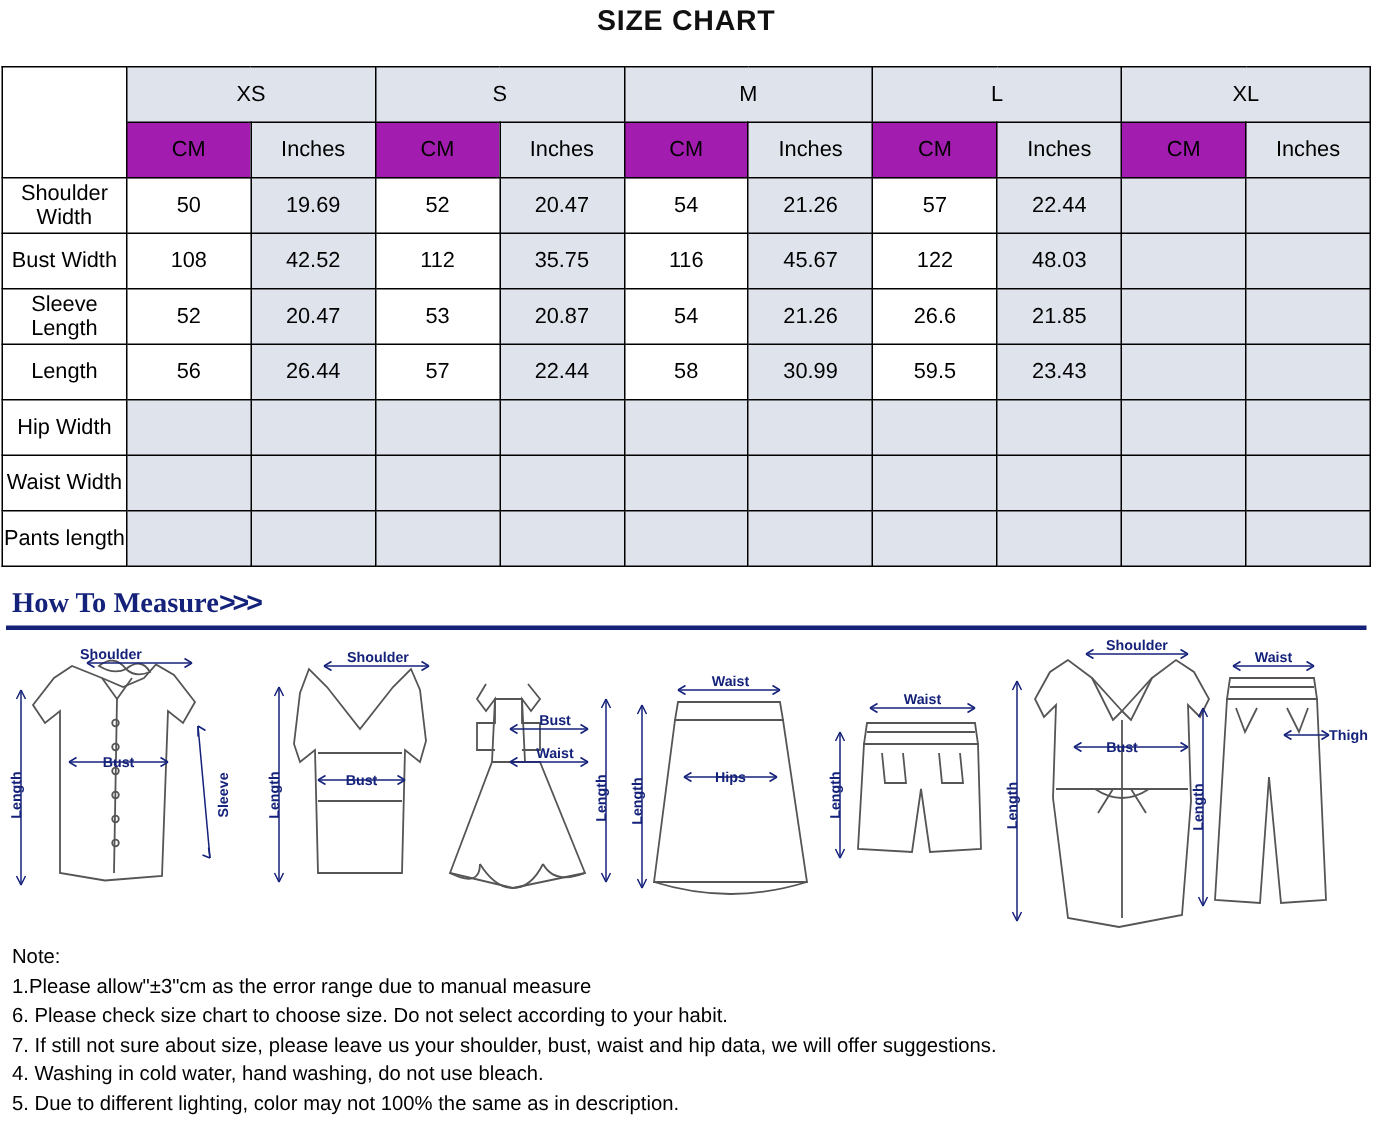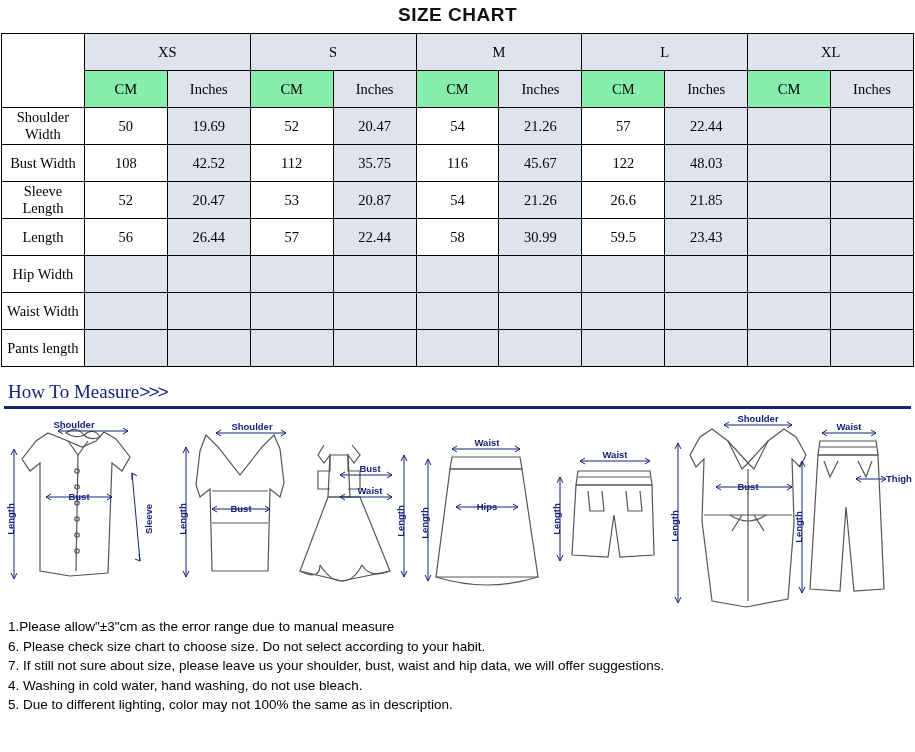--- a/index.html
+++ b/index.html
@@ -23,23 +23,22 @@
     text-align: center;
     font-size: 19px;
     font-weight: bold;
     letter-spacing: 0.5px;
     padding: 4px 0 6px 0;
     color: #111;
   }
   table.chart {
     border-collapse: collapse;
     width: 913px;
-    margin: 1px 1px;
+    margin: 12px 1px;
     table-layout: fixed;
-    font-family: Liberation Serif, serif;
   }
   table.chart td, table.chart th {
     border: 1px solid #000000;
     text-align: center;
     font-size: 14.5px;
     font-weight: normal;
     height: 36px;
     padding: 0;
     color: #000;
   }
@@ -52,37 +51,37 @@
   }
   td.sizehdr {
     font-size: 21px;
     font-weight: bold;
     color: #e8000d;
     background: #dfe3ec;
     height: 38px;
   }
   td.unit {
     font-size: 14px;
-    background: #86efac;
+    background: #a21caf;
     height: 32px;
   }
   td.unit.shade, td.val.shade {
     background: #dfe3ec;
   }
   td.corner {
     background: #ffffff;
   }
   td.val {
     background: #ffffff;
   }
   .howto {
     margin-top: 14px;
     padding-left: 8px;
     font-size: 19px;
-    font-weight: normal;
+    font-weight: bold;
     color: #14227a;
     font-family: "Liberation Serif", serif;
   }
   .howto .arrows {
     letter-spacing: -2px;
     font-family: "Liberation Sans", sans-serif;
   }
   .rule {
     height: 3px;
     background: #14227a;
@@ -391,20 +390,21 @@
           <text x="849" y="19" text-anchor="middle">Waist</text>
           <text x="899" y="71" text-anchor="middle">Thigh</text>
           <text x="802" y="116" text-anchor="middle" transform="rotate(-90 802 116)">Length</text>
         </g>
 
       </g>
     </svg>
   </div>
 
   <div class="notes">
+    <div>Note:</div>
     <div>1.Please allow"±3"cm as the error range due to manual measure</div>
     <div>6. Please check size chart to choose size. Do not select according to your habit.</div>
     <div>7. If still not sure about size, please leave us your shoulder, bust, waist and hip data, we will offer suggestions.</div>
     <div>4. Washing in cold water, hand washing, do not use bleach.</div>
     <div>5. Due to different lighting, color may not 100% the same as in description.</div>
   </div>
 
 </div>
 
 </body></html>

